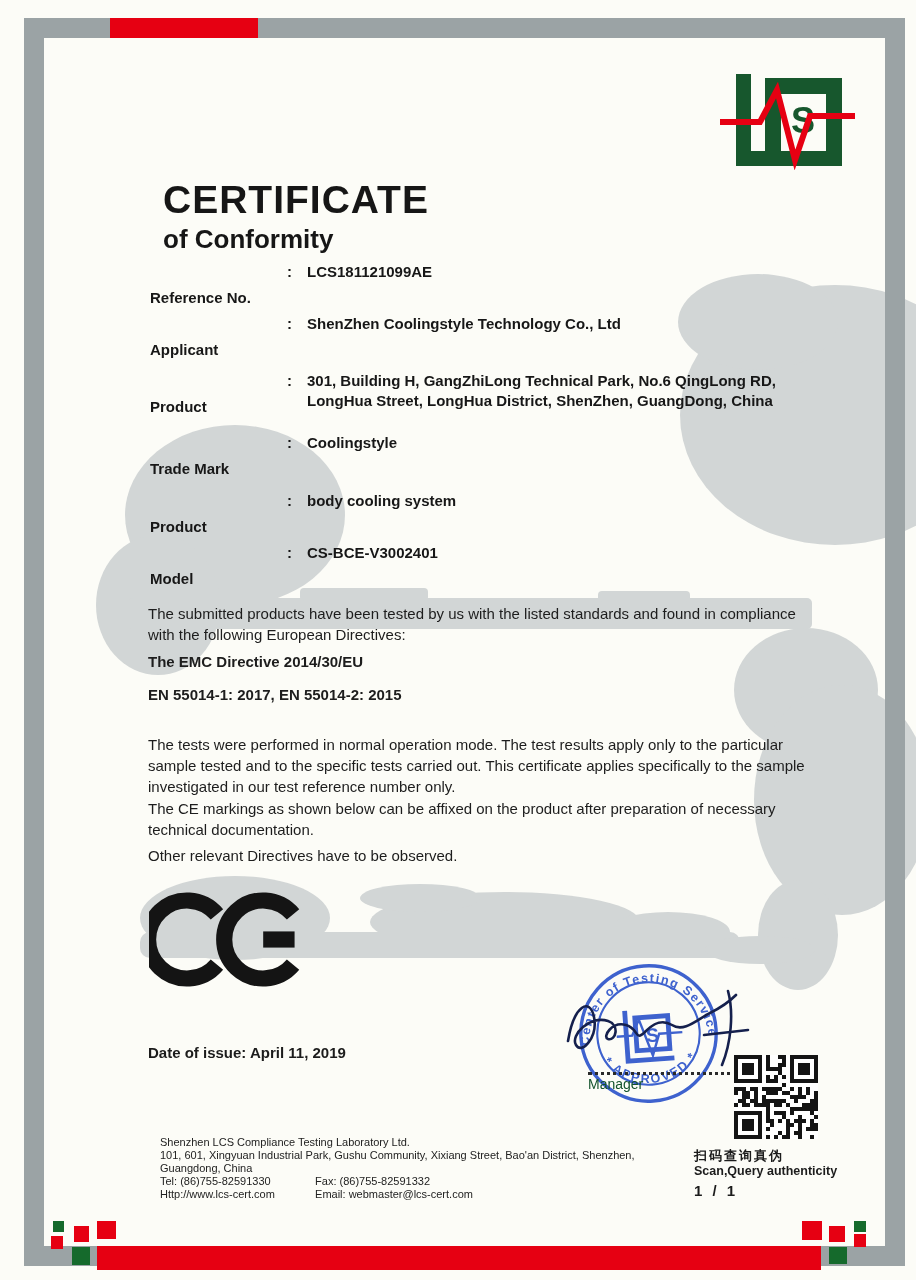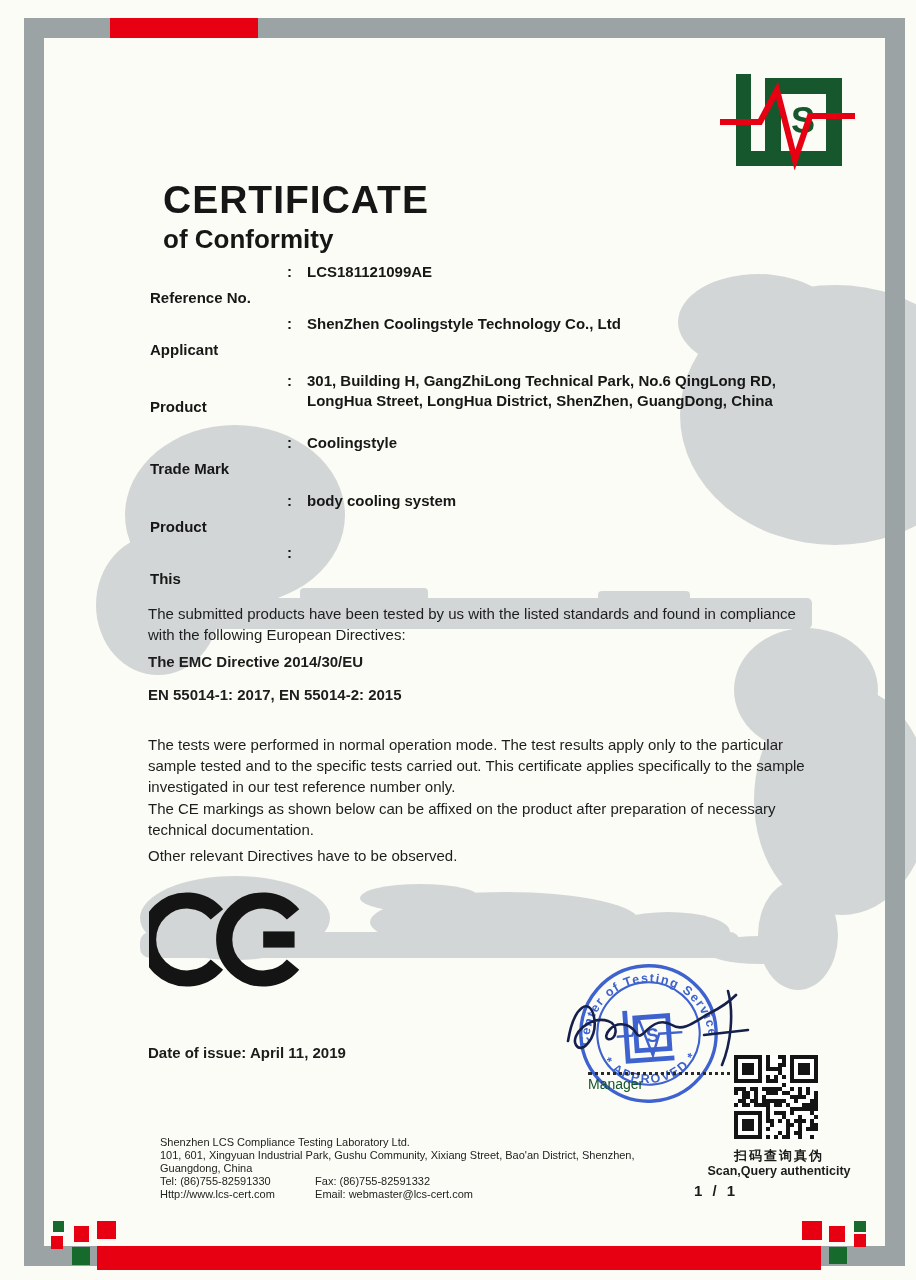--- a/index.html
+++ b/index.html
@@ -54,21 +54,21 @@
   .sig{position:absolute;left:558px;top:975px;z-index:6;}
   .dotline{position:absolute;left:588px;top:1058px;width:150px;height:14px;
            border-bottom:3px dotted #2a2a2a;z-index:5;}
   .manager{position:absolute;left:588px;top:1076px;width:150px;text-align:left;
            font-size:14px;z-index:7;color:#14532d;}
   
   .qr{position:absolute;left:734px;top:1055px;width:84px;height:84px;background:#fff;z-index:7;}
   .qrc{position:absolute;width:4px;height:4px;background:#141414;}
   .qr-finder{position:absolute;width:28px;height:28px;border:4px solid #141414;box-sizing:border-box;}
   .qr-finder::after{content:"";position:absolute;inset:4px;background:#141414;}
-  .qr-cap{position:absolute;left:694px;width:170px;text-align:center;z-index:7;}
+  .qr-cap{position:absolute;left:694px;width:170px;z-index:7;}
   .cap-cn{top:1147px;font-size:13px;font-weight:bold;letter-spacing:2px;}
   .cap-en{top:1164px;font-size:12.5px;font-weight:bold;}
   .pagenum{position:absolute;left:694px;top:1182px;font-size:15px;font-weight:bold;letter-spacing:3px;z-index:7;}
   
   .footer{position:absolute;left:160px;top:1136px;width:540px;font-size:11px;line-height:13px;z-index:3;color:#222;}
   .fcol{display:inline-block;width:152px;}
 </style>
 </head>
 <body>
 
@@ -135,22 +135,23 @@
     <span class="flabel">Trade Mark</span>
     <span class="fcolon">:</span>
     <span class="fvalue">Coolingstyle</span>
   </div>
   <div class="frow" style="top:491px">
     <span class="flabel">Product</span>
     <span class="fcolon">:</span>
     <span class="fvalue">body cooling system</span>
   </div>
   <div class="frow" style="top:543px">
-    <span class="flabel">This</span>
-    <span class="fcolon">:</span>
+    <span class="flabel">Model</span>
+    <span class="fcolon">:</span>
+    <span class="fvalue">CS-BCE-V3002401</span>
   </div>
 
   <div class="para" style="top:603px">The submitted products have been tested by us with the listed standards and found in compliance with the following European Directives:</div>
   <div class="para bold" style="top:651px">The EMC Directive 2014/30/EU</div>
   <div class="para bold" style="top:684px">EN 55014-1: 2017, EN 55014-2: 2015</div>
   <div class="para" style="top:734px">The tests were performed in normal operation mode. The test results apply only to the particular sample tested and to the specific tests carried out. This certificate applies specifically to the sample investigated in our test reference number only.</div>
   <div class="para" style="top:845px">Other relevant Directives have to be observed.</div>
   <div class="para" style="top:798px">The CE markings as shown below can be affixed on the product after preparation of necessary technical documentation.</div>
 
   <svg class="ce" width="157" height="105" viewBox="0 0 165 110">

